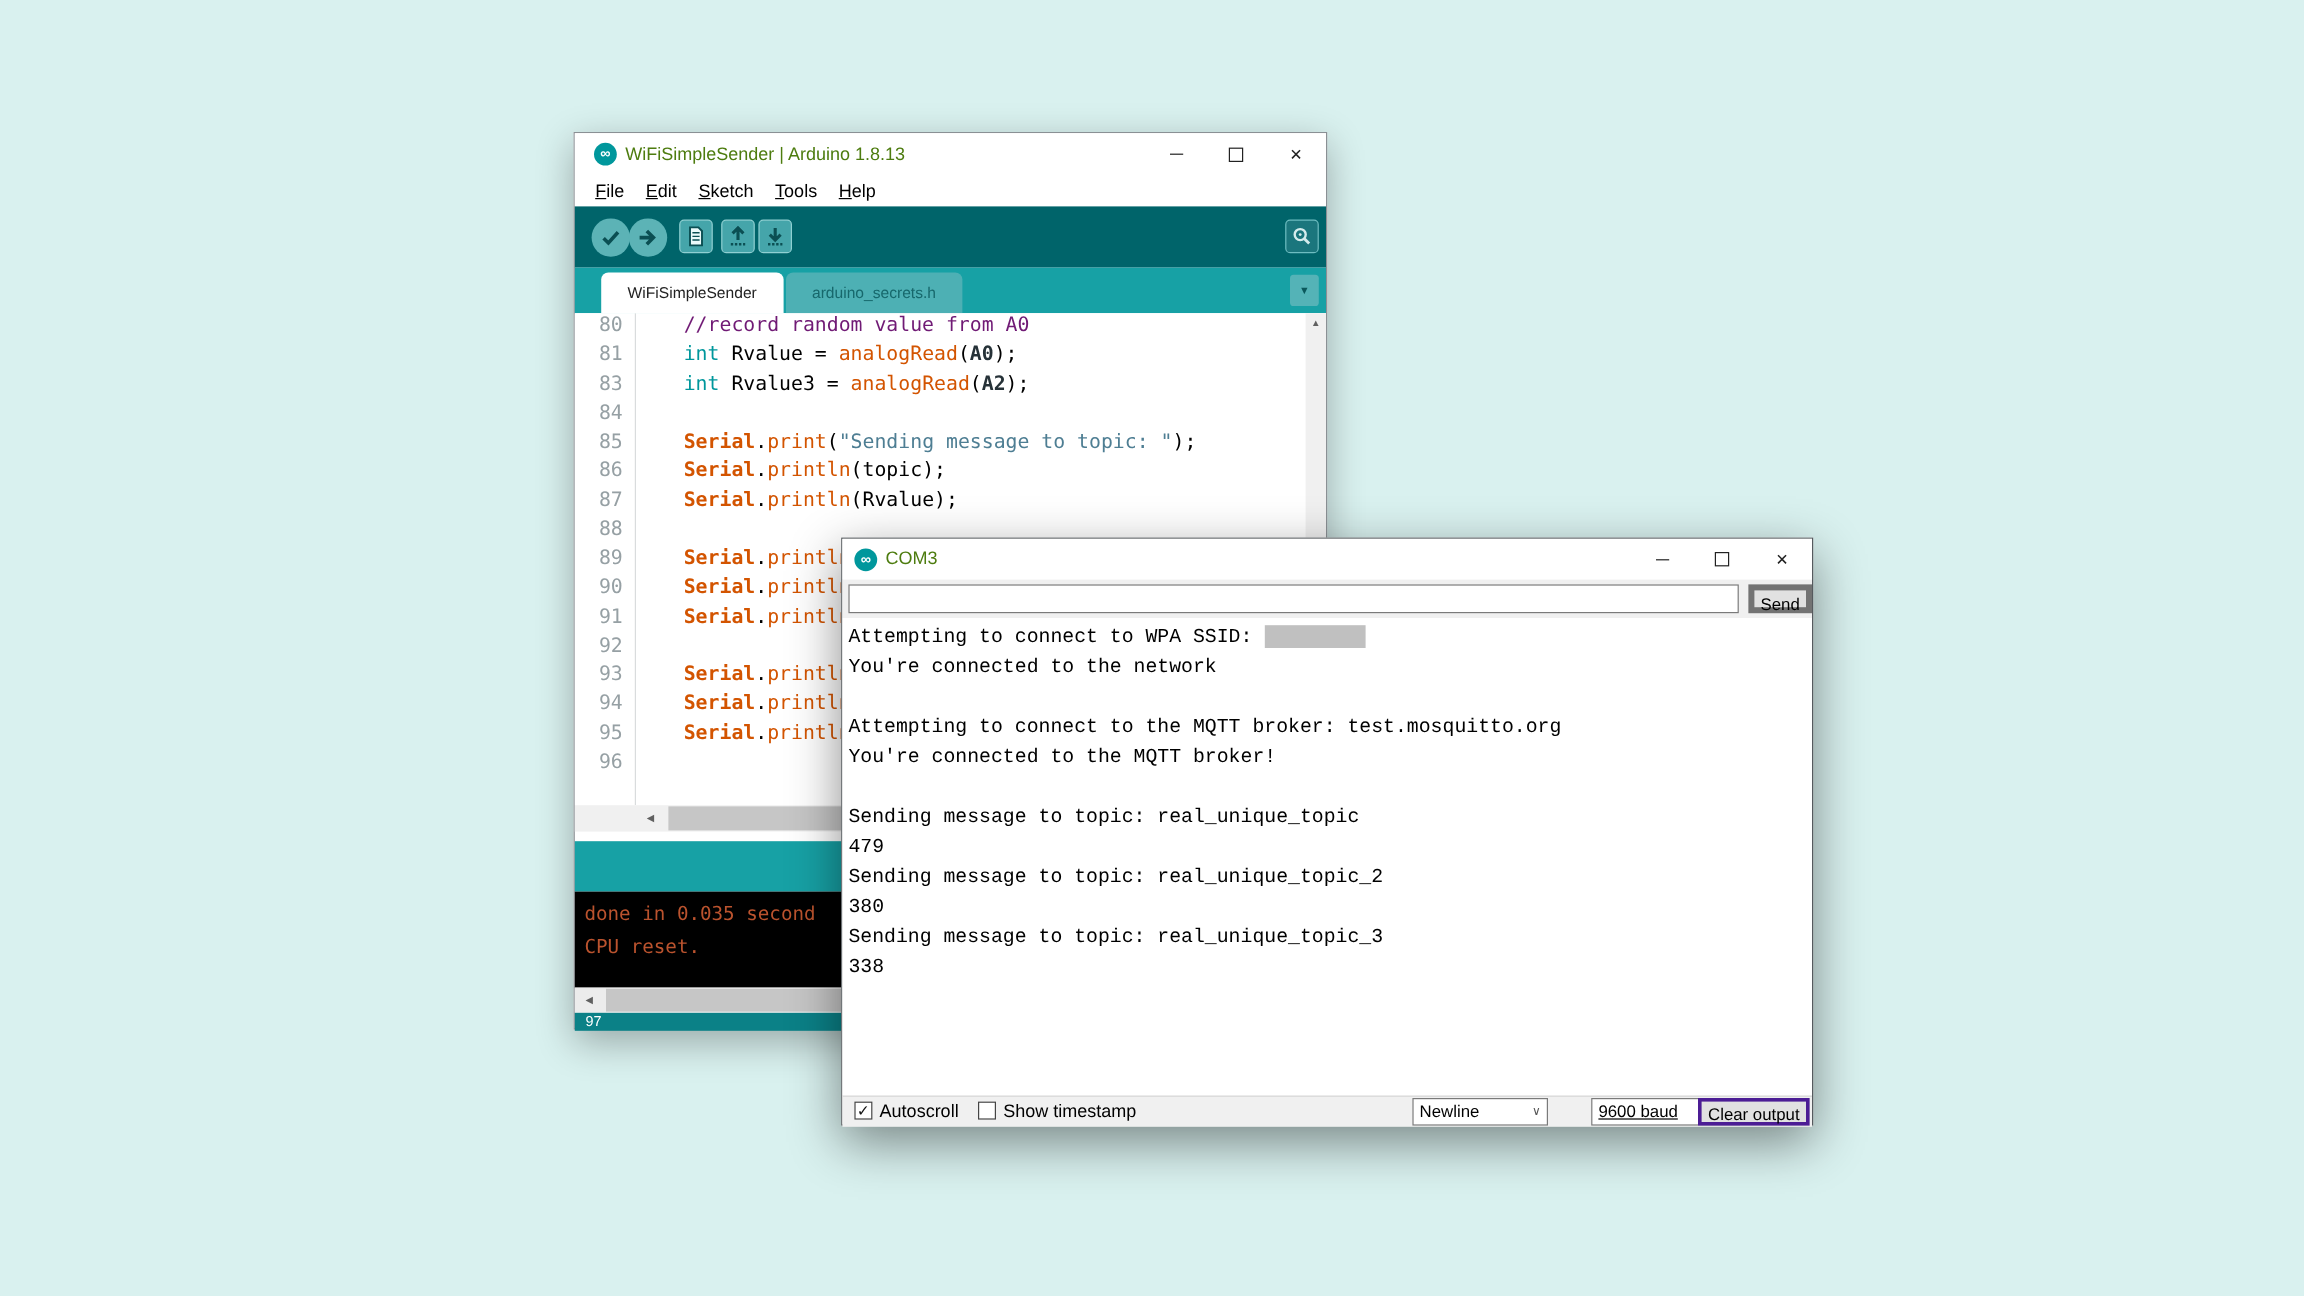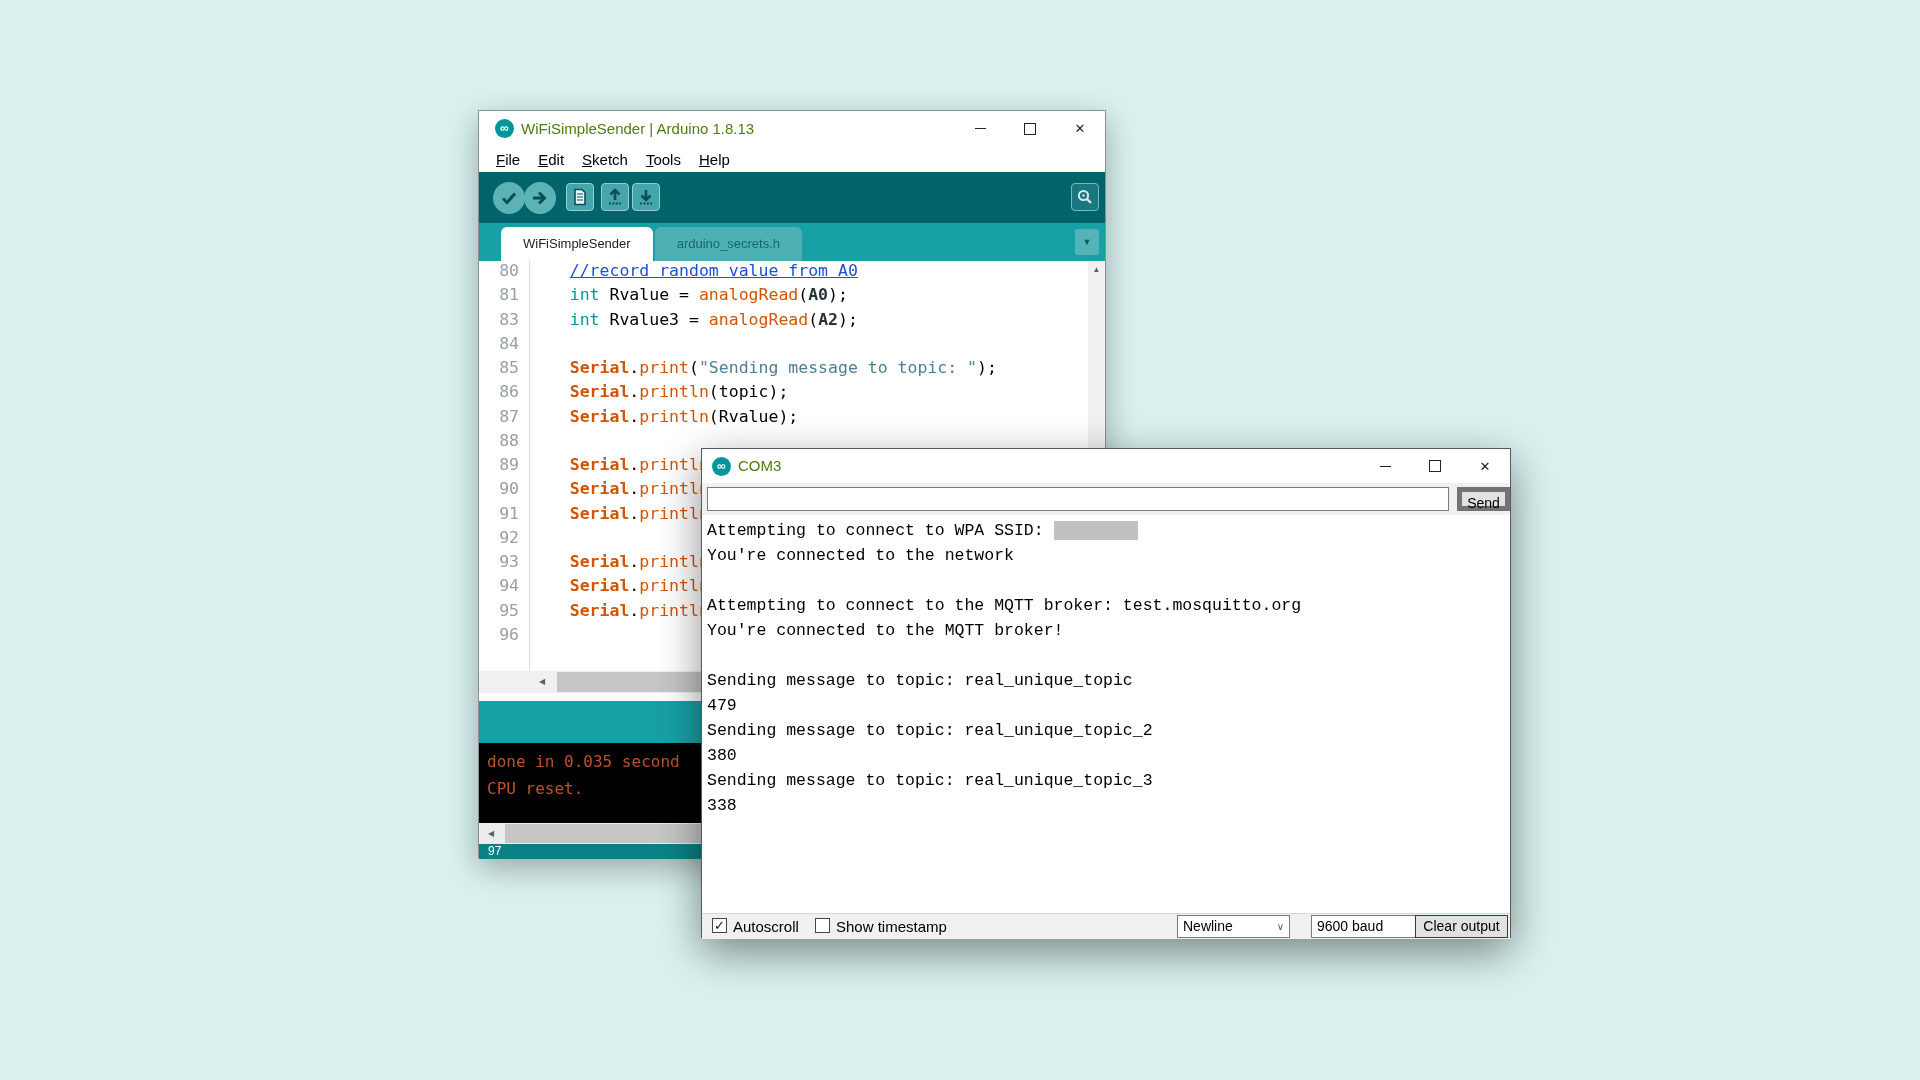--- a/index.html
+++ b/index.html
@@ -39,21 +39,21 @@
   .gutter-sep{position:absolute;left:50px;top:0;bottom:0;width:1px;background:#d9dcdd;}
   .code-rows{position:absolute;left:0;top:-2px;right:17px;}
   .code-row{height:24.25px;line-height:24.25px;white-space:pre;font-family:"DejaVu Sans Mono",monospace;font-size:16.5px;}
   .gut{position:absolute;left:0;width:40px;text-align:right;color:#96a0a4;display:inline-block;}
   .code{margin-left:51px;display:inline-block;}
   .sy-p{color:#000;}
   .sy-k{color:#00979c;}
   .sy-kb{color:#d35400;font-weight:bold;}
   .sy-f{color:#d35400;}
   .sy-s{color:#4e7e93;}
-  .sy-c{color:#1d4ed8;text-decoration:underline;}
+  .sy-c{color:#701a75;}
   .sy-b{color:#263238;font-weight:bold;}
   .vscroll{position:absolute;right:0;top:150px;width:17px;height:410px;background:#f0f0f0;}
   .vscroll .arr{display:block;width:17px;height:17px;text-align:center;font-size:8px;line-height:17px;color:#606060;}
   .vthumb{position:absolute;left:1px;right:1px;top:330px;height:60px;background:#c6c6c6;}
   .hscroll1{position:absolute;left:0;top:560px;right:0;height:22px;background:#f0f0f0;}
   .hscroll1 .arr{position:absolute;left:52px;top:0;width:22px;height:22px;text-align:center;font-size:8px;line-height:22px;color:#606060;}
   .hthumb1{position:absolute;left:78px;top:1px;width:392px;height:20px;background:#c6c6c6;}
   .statusband{position:absolute;left:0;top:590px;right:0;height:42px;background:#17a1a5;}
   .console{position:absolute;left:0;top:632px;right:0;height:80px;background:#000;
     font-family:"DejaVu Sans Mono",monospace;font-size:16px;color:#bb532e;padding:5px 8px;box-sizing:border-box;line-height:27px;white-space:pre;}
@@ -78,21 +78,21 @@
   .sline{white-space:pre;height:25px;}
   .redact{display:inline-block;width:84px;height:19px;background:#c0c0c0;vertical-align:text-bottom;}
   .smbottom{position:absolute;left:0;top:464px;right:0;height:25px;background:#f0f0f0;border-top:1px solid #d8d8d8;}
   .chk{position:absolute;top:4px;width:15px;height:15px;background:#fff;border:1px solid #454545;
     box-sizing:border-box;font-size:13px;line-height:13px;text-align:center;color:#111;}
   .chklabel{position:absolute;top:0;font-size:15px;line-height:25px;color:#000;white-space:nowrap;}
   .combo{position:absolute;top:1px;height:23px;background:#fff;border:1px solid #7a7a7a;
     box-sizing:border-box;font-size:14px;line-height:21px;padding-left:5px;color:#000;}
   .combo .chev{position:absolute;right:5px;top:0;font-size:10px;color:#555;line-height:21px;}
   .clearbtn{position:absolute;top:1px;left:713px;width:93px;height:23px;background:#e1e1e1;
-    border:1px solid #4c1d95;box-sizing:border-box;font-size:14px;text-align:center;line-height:21px;color:#000;}
+    border:3px solid #4c1d95;box-sizing:border-box;font-size:14px;text-align:center;line-height:21px;color:#000;}
   svg{display:block;}
 </style>
 </head>
 <body>
 
 <div class="win" id="ide">
 
   <div class="titlebar">
     <span class="app-logo">∞</span>
     <span class="title-text">WiFiSimpleSender | Arduino 1.8.13</span>
@@ -251,19 +251,19 @@
 
   <div class="smbottom">
     <div class="chk" style="left:10px;" id="chk-autoscroll">✓</div>
     <span class="chklabel" style="left:31px;">Autoscroll</span>
     <div class="chk" style="left:113px;" id="chk-timestamp"></div>
     <span class="chklabel" style="left:134px;">Show timestamp</span>
     <div class="combo" style="left:475px;width:113px;">
       <span>Newline</span>
       <span class="chev">∨</span>
     </div>
-    <div class="combo" style="left:609px;width:124px;">
+    <div class="combo" style="left:624px;width:124px;text-decoration:underline;">
       <span>9600 baud</span>
       <span class="chev">∨</span>
     </div>
     <div class="clearbtn">Clear output</div>
   </div>
 </div>
 
 </body></html>

